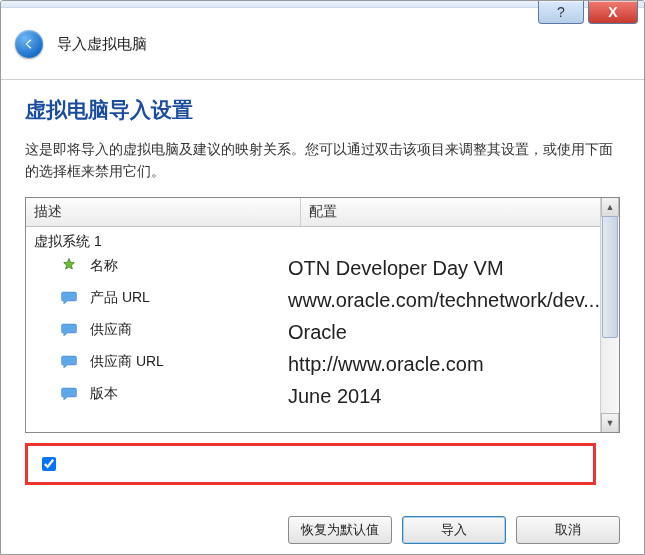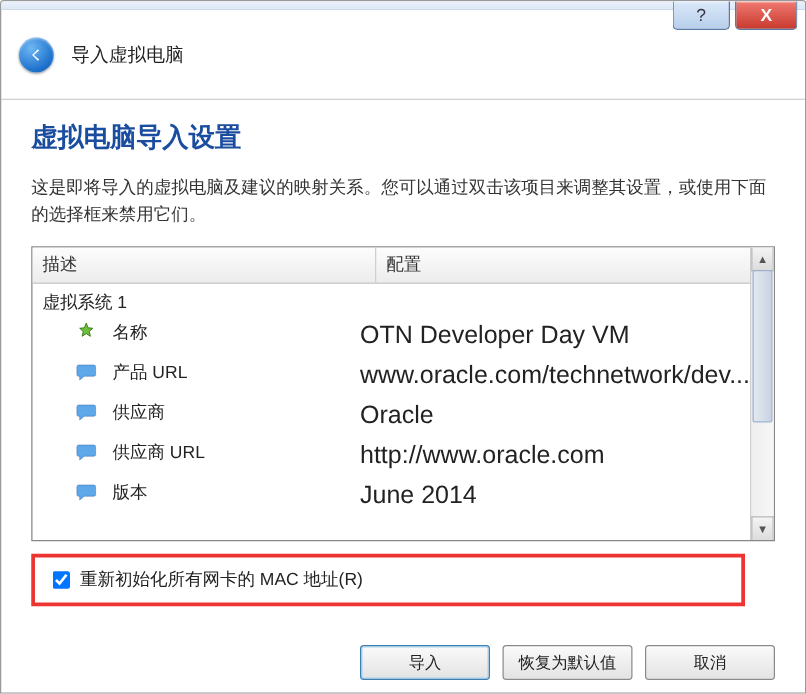--- a/index.html
+++ b/index.html
@@ -140,28 +140,27 @@
 
       <div class="fake-sb">
         <div class="sb-btn top">▲</div>
         <div class="sb-thumb"></div>
         <div class="sb-btn bot">▼</div>
       </div>
     </div>
 
     <div class="red-box">
       <input type="checkbox" checked="" style="">
-      <label>重新初始化所有网卡的 MAC 地址(R)</label>
     </div>
   </div>
 
   <div class="footer">
+    <div class="btn">
+        <span>恢复为默认值</span>
+      </div>
     <div class="btn primary">
         <span>导入</span>
-      </div>
-    <div class="btn">
-        <span>恢复为默认值</span>
       </div>
     <div class="btn">
         <span>取消</span>
       </div>
   </div>
 </div>
 
 </body></html>

